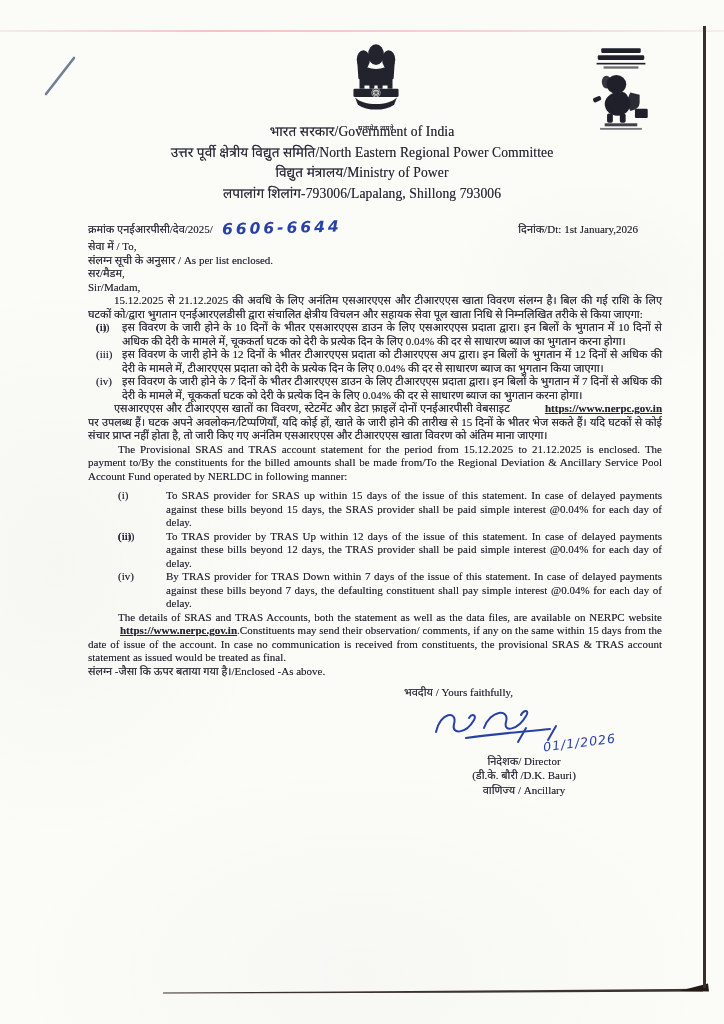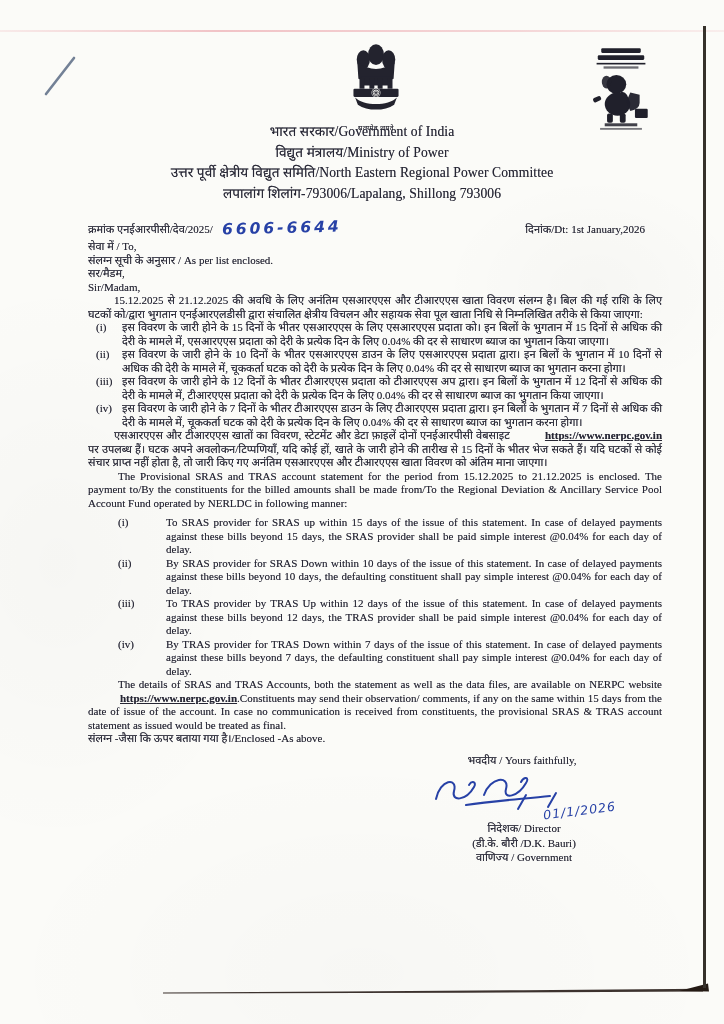--- a/index.html
+++ b/index.html
@@ -27,39 +27,39 @@
   .header-lines div{font-size:13.6px;line-height:20.6px;letter-spacing:.1px;}
   .content{position:absolute;top:223px;left:88px;width:574px;font-size:11px;line-height:13.5px;}
   .content p{margin:0;}
   .ref-row{display:flex;align-items:flex-start;height:17px;}
   .handwritten{
     font-family:"DejaVu Sans",sans-serif;font-style:italic;font-weight:bold;
     color:#2741a6;font-size:15.5px;letter-spacing:3px;line-height:15px;
     display:inline-block;transform:rotate(-1.5deg);margin-left:9px;margin-top:-2px;
     text-shadow:none;
   }
-  .ref-date{margin-left:auto;margin-right:17px;}
+  .ref-date{margin-left:auto;margin-right:24px;}
   .gap3{margin-top:3px;}
   .gap5{margin-top:5px;}
   .just{text-align:justify;}
   .subject{font-weight:bold;margin-top:7px;letter-spacing:.1px;}
   .subj-label{text-decoration:underline;}
   .indent{text-indent:26px;}
   .indent-en{text-indent:30px;}
   .li{position:relative;padding-left:34px;text-align:justify;}
   .li .marker{position:absolute;left:8px;top:0;text-indent:0;}
   .li-en{position:relative;padding-left:78px;text-align:justify;}
   .li-en .marker{position:absolute;left:30px;top:0;}
   .en-list{margin-top:6px;}
   .link{font-weight:bold;text-decoration:underline;margin-left:32px;}
   .closing-en{margin-top:8px;}
   .enclosure{margin-top:13px;}
   .sign-row{display:flex;justify-content:flex-end;margin-top:8px;}
   .sign-block{width:240px;margin-right:18px;text-align:center;}
-  .valediction{text-align:center;padding-right:4px;}
+  .valediction{text-align:left;padding-right:4px;}
   .sig-wrap{position:relative;height:52px;margin-top:2px;}
   .sig-wrap svg{position:absolute;left:18px;top:0;}
   .sig-date{
     position:absolute;right:28px;bottom:4px;transform:rotate(-7deg);
     color:#2741a6;font-family:"DejaVu Sans",sans-serif;font-style:italic;
     font-size:12.5px;letter-spacing:1px;text-shadow:none;
   }
   .sign-block .line{line-height:14.5px;}
   .bottom-line{position:absolute;left:163px;top:982px;width:558px;height:16px;}
 </style>
@@ -115,22 +115,22 @@
         <rect x="42" y="54" width="11" height="8" rx="1"></rect>
         <rect x="6" y="44" width="7" height="4" rx="1.5" transform="rotate(-25 9 46)"></rect>
         <rect x="16" y="66.5" width="28" height="2.6" opacity="0.85"></rect>
         <rect x="12" y="70.5" width="36" height="1.6" opacity="0.6"></rect>
       </g>
     </svg>
   </div>
 
   <div class="header-lines">
     <div>भारत सरकार/Government of India</div>
+    <div>उत्तर पूर्वी क्षेत्रीय विद्युत समिति/North Eastern Regional Power Committee</div>
     <div>विद्युत मंत्रालय/Ministry of Power</div>
-    <div>उत्तर पूर्वी क्षेत्रीय विद्युत समिति/North Eastern Regional Power Committee</div>
     <div>लपालांग शिलांग-793006/Lapalang, Shillong 793006</div>
   </div>
 
   <div class="content">
 
     <div class="ref-row">
       <span>क्रमांक एनईआरपीसी/देव/2025/</span>
       <span class="handwritten">6606-6644</span>
       <span class="ref-date">दिनांक/Dt: 1st January,2026</span>
     </div>
@@ -140,21 +140,20 @@
 
 
     <p class="gap5">सर/मैडम,</p>
     <p>Sir/Madam,</p>
 
     <p class="just indent">15.12.2025 से 21.12.2025 की अवधि के लिए अनंतिम एसआरएएस और टीआरएएस खाता विवरण संलग्न है। बिल की गई राशि के लिए घटकों को/द्वारा भुगतान एनईआरएलडीसी द्वारा संचालित क्षेत्रीय विचलन और सहायक सेवा पूल खाता निधि से निम्नलिखित तरीके से किया जाएगा:</p>
 
     <div>
       <div class="li">
         <span class="marker">(i)</span>
-        <span>इस विवरण के जारी होने के 15 दिनों के भीतर एसआरएएस के लिए एसआरएएस प्रदाता को। इन बिलों के भुगतान में 15 दिनों से अधिक की देरी के मामले में, एसआरएएस प्रदाता को देरी के प्रत्येक दिन के लिए 0.04% की दर से साधारण ब्याज का भुगतान किया जाएगा।</span>
       </div>
       <div class="li">
         <span class="marker">(ii)</span>
         <span>इस विवरण के जारी होने के 10 दिनों के भीतर एसआरएएस डाउन के लिए एसआरएएस प्रदाता द्वारा। इन बिलों के भुगतान में 10 दिनों से अधिक की देरी के मामले में, चूककर्ता घटक को देरी के प्रत्येक दिन के लिए 0.04% की दर से साधारण ब्याज का भुगतान करना होगा।</span>
       </div>
       <div class="li">
         <span class="marker">(iii)</span>
         <span>इस विवरण के जारी होने के 12 दिनों के भीतर टीआरएएस प्रदाता को टीआरएएस अप द्वारा। इन बिलों के भुगतान में 12 दिनों से अधिक की देरी के मामले में, टीआरएएस प्रदाता को देरी के प्रत्येक दिन के लिए 0.04% की दर से साधारण ब्याज का भुगतान किया जाएगा।</span>
       </div>
       <div class="li">
@@ -167,21 +166,20 @@
 
     <p class="just indent-en">The Provisional SRAS and TRAS account statement for the period from 15.12.2025 to 21.12.2025 is enclosed. The payment to/By the constituents for the billed amounts shall be made from/To the Regional Deviation &amp; Ancillary Service Pool Account Fund operated by NERLDC in following manner:</p>
 
     <div class="en-list">
       <div class="li-en">
         <span class="marker">(i)</span>
         <span>To SRAS provider for SRAS up within 15 days of the issue of this statement. In case of delayed payments against these bills beyond 15 days, the SRAS provider shall be paid simple interest @0.04% for each day of delay.</span>
       </div>
       <div class="li-en">
         <span class="marker">(ii)</span>
-        <span>By SRAS provider for SRAS Down within 10 days of the issue of this statement. In case of delayed payments against these bills beyond 10 days, the defaulting constituent shall pay simple interest @0.04% for each day of delay.</span>
       </div>
       <div class="li-en">
         <span class="marker">(iii)</span>
         <span>To TRAS provider by TRAS Up within 12 days of the issue of this statement. In case of delayed payments against these bills beyond 12 days, the TRAS provider shall be paid simple interest @0.04% for each day of delay.</span>
       </div>
       <div class="li-en">
         <span class="marker">(iv)</span>
         <span>By TRAS provider for TRAS Down within 7 days of the issue of this statement. In case of delayed payments against these bills beyond 7 days, the defaulting constituent shall pay simple interest @0.04% for each day of delay.</span>
       </div>
     </div>
@@ -200,21 +198,21 @@
               <path d="M62,26 C68,8 88,6 84,20 C81,31 96,28 104,14 C108,8 102,7 99,13"></path>
               <path d="M44,36 C70,32 100,30 128,27"></path>
               <path d="M96,40 L104,26"></path>
               <path d="M126,38 L134,24"></path>
             </g>
           </svg>
           <span class="sig-date">01/1/2026</span>
         </div>
         <div class="line">निदेशक/ Director</div>
         <div class="line">(डी.के. बौरी /D.K. Bauri)</div>
-        <div class="line">वाणिज्य / Government</div>
+        <div class="line">वाणिज्य / Ancillary</div>
       </div>
     </div>
 
   </div>
 
   <div class="bottom-line">
     <svg width="558" height="16" viewBox="0 0 558 16">
       <polygon points="0,10.6 180,9.6 360,8.2 540,6.8 540,9.6 300,10.8 0,11.4" fill="#2b211c" opacity="0.92"></polygon>
       <path d="M516,9 L545,1.5 L546,9.6 Z" fill="#241a14"></path>
     </svg>

